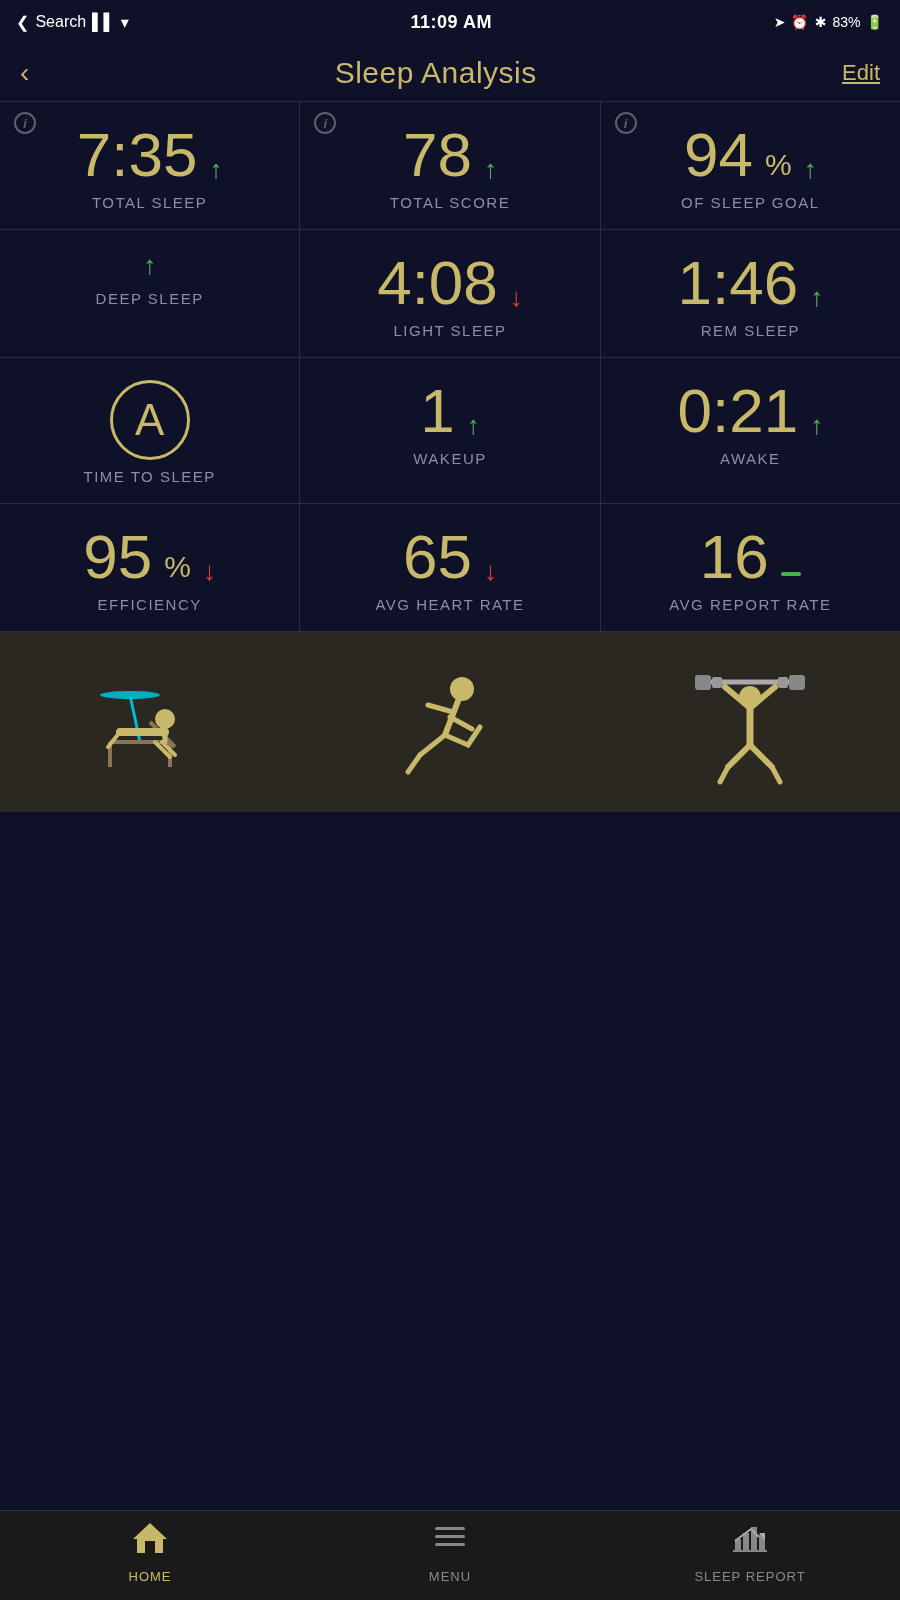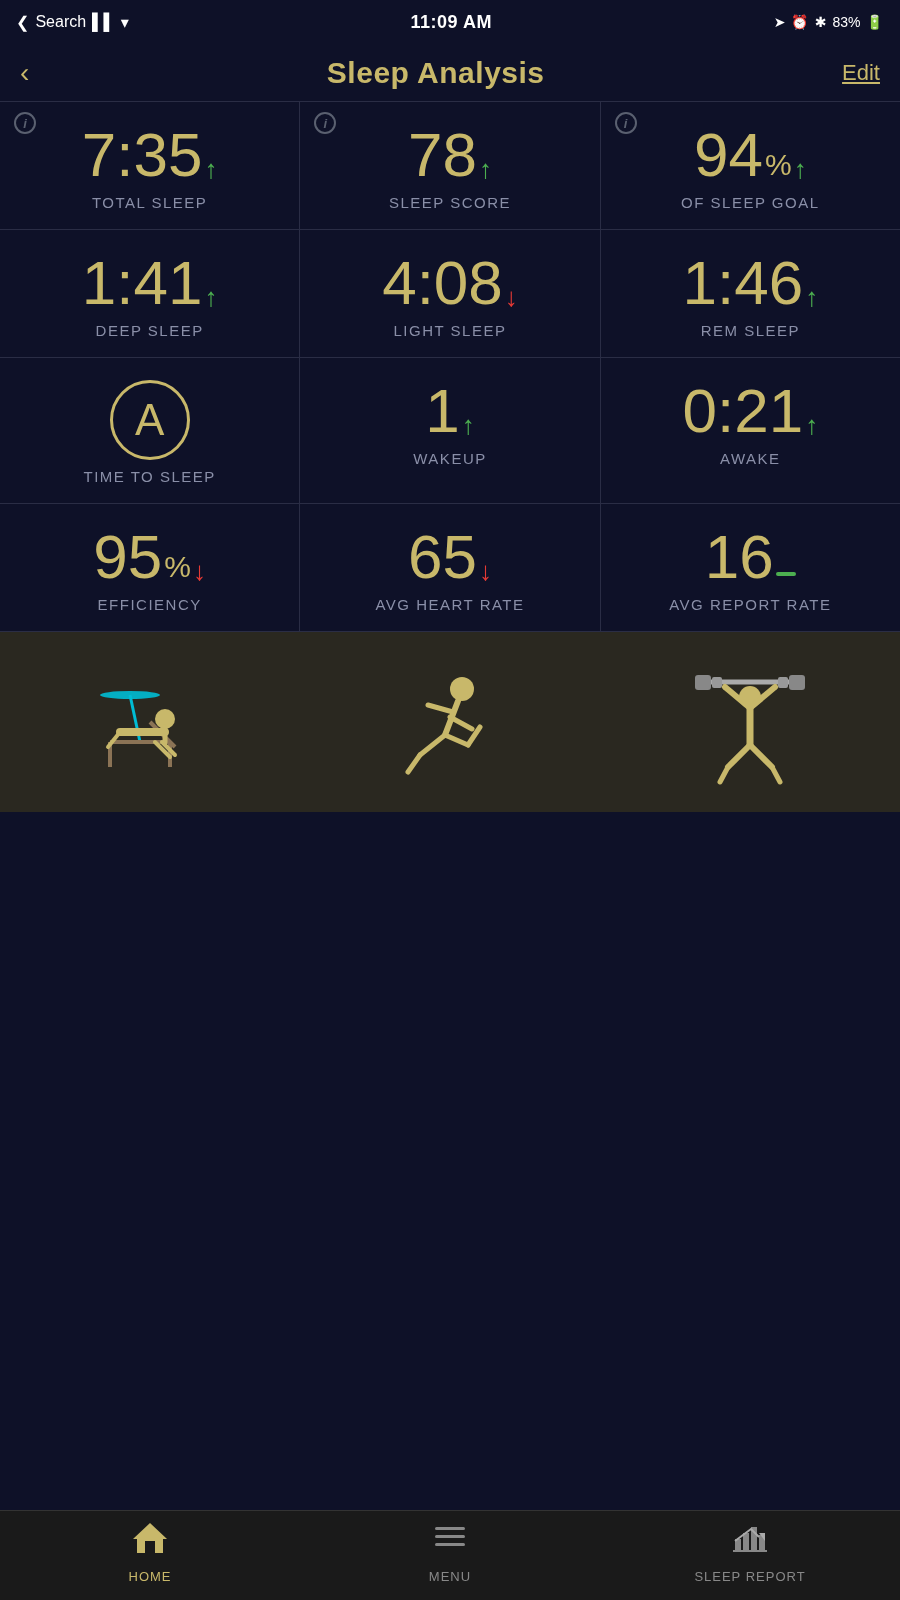--- a/index.html
+++ b/index.html
@@ -54,21 +54,21 @@
       border-bottom: 1px solid #2a2d45;
     }
     .header-back {
       font-size: 28px;
       color: #c8b86a;
       cursor: pointer;
     }
     .header-title {
       font-size: 30px;
       color: #c8b86a;
-      font-weight: 700;
+      font-weight: 400;
       letter-spacing: 0.5px;
     }
     .header-edit {
       font-size: 22px;
       color: #c8b86a;
       cursor: pointer;
       text-decoration: underline;
     }
 
     
@@ -111,21 +111,21 @@
       font-weight: bold;
     }
 
     .metric-value {
       font-size: 62px;
       color: #c8b86a;
       font-weight: 200;
       line-height: 1;
       display: flex;
       align-items: flex-end;
-      gap: 2px;
+      gap: 12px;
       margin-bottom: 8px;
     }
     .metric-value .unit {
       font-size: 30px;
       font-weight: 300;
       margin-bottom: 6px;
     }
     .metric-value .arrow {
       font-size: 26px;
       margin-bottom: 4px;
@@ -272,39 +272,38 @@
         </div>
         <div class="metric-label">TOTAL SLEEP</div>
       </div>
 
       <div class="metric-cell">
         <div class="info-icon">i</div>
         <div class="metric-value">
           <span>78</span>
           <span class="arrow arrow-up">↑</span>
         </div>
-        <div class="metric-label">SLEEP SCORE</div>
+        <div class="metric-label">TOTAL SCORE</div>
       </div>
 
       <div class="metric-cell">
         <div class="info-icon">i</div>
         <div class="metric-value">
           <span>94</span>
           <span class="unit">%</span>
           <span class="arrow arrow-up">↑</span>
         </div>
         <div class="metric-label">OF SLEEP GOAL</div>
       </div>
     </div>
 
     <div class="metrics-row">
 
       <div class="metric-cell">
         <div class="metric-value">
-          <span>1:41</span>
           <span class="arrow arrow-up">↑</span>
         </div>
         <div class="metric-label">DEEP SLEEP</div>
       </div>
 
       <div class="metric-cell">
         <div class="metric-value">
           <span>4:08</span>
           <span class="arrow arrow-down">↓</span>
         </div>

